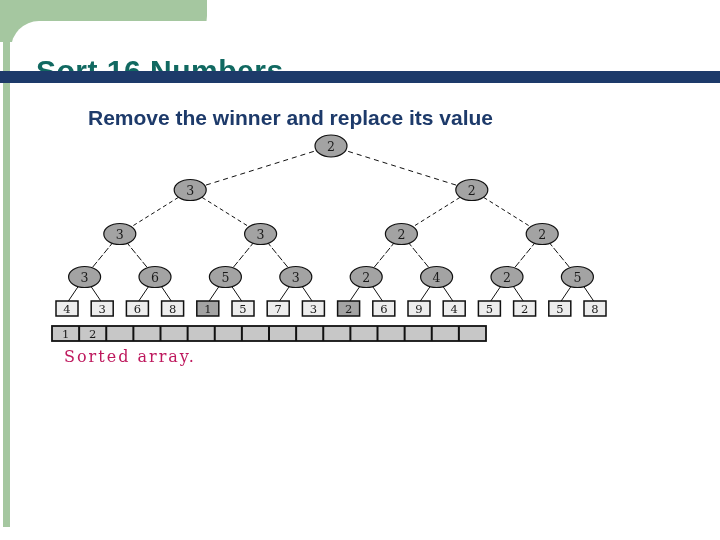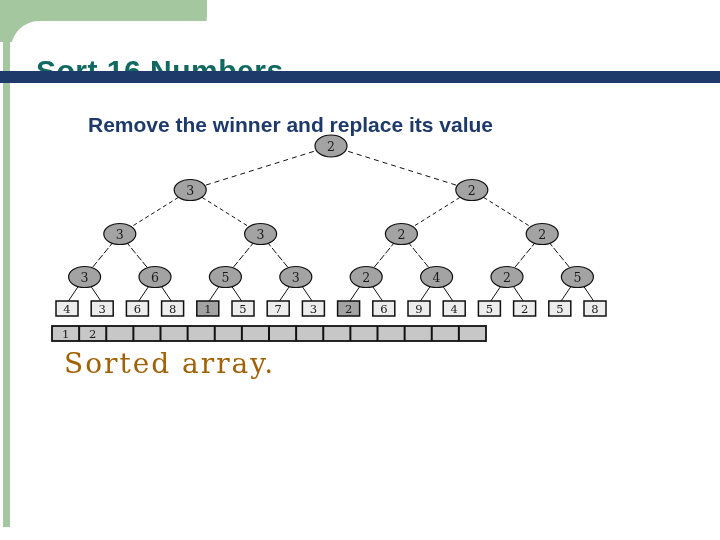--- a/index.html
+++ b/index.html
@@ -22,33 +22,33 @@
   .accent-bar{
     position:absolute;left:0;top:71px;width:720px;height:12px;
     background:#1d3a6a;
   }
   .slide-title{
     position:absolute;left:36px;top:34px;
     font-size:30px;font-weight:bold;color:#116961;letter-spacing:0.5px;
     white-space:nowrap;
   }
   .slide-subtitle{
-    position:absolute;left:88px;top:96px;
+    position:absolute;left:88px;top:89px;
     font-size:21px;font-weight:bold;color:#1d3a6a;
     white-space:nowrap;
   }
   svg.tree{position:absolute;left:0;top:0;}
   svg.tree text{
     font-family:"DejaVu Serif","Liberation Serif",serif;
     fill:#1a1a1a;
   }
   .sorted-label{
     position:absolute;left:64px;top:347px;
     font-family:"DejaVu Serif","Liberation Serif",serif;
-    font-size:28px;color:#a16207;letter-spacing:2px;
+    font-size:16px;color:#be185d;letter-spacing:2px;
     white-space:nowrap;
   }
 </style>
 </head>
 <body>
 
 <div class="deco-block"></div>
 <div class="deco-strip"></div>
 <div class="content-card"></div>
 

